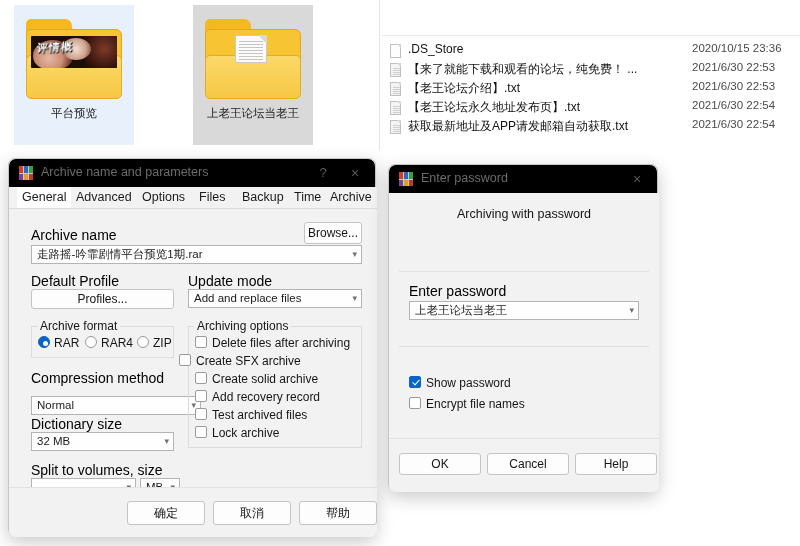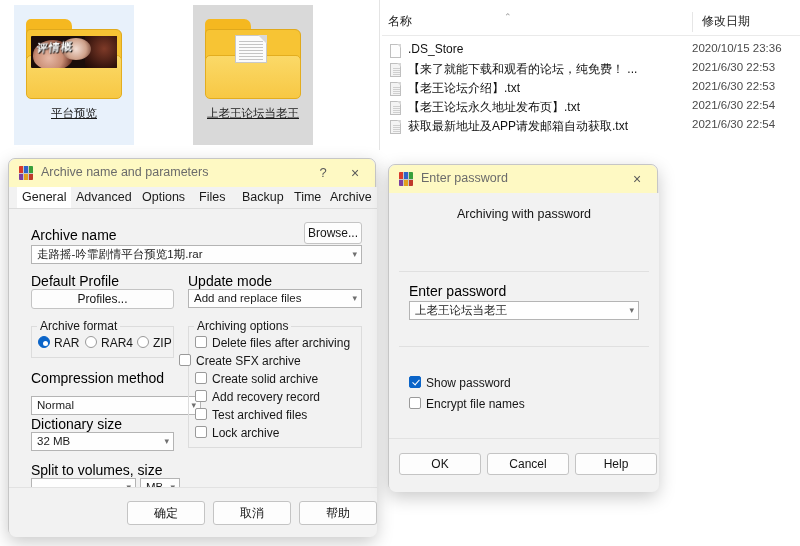--- a/index.html
+++ b/index.html
@@ -68,21 +68,21 @@
     background:#fbfbfb; border:1px solid #c9c9c9;
   }
   .folder .sheet::after {
     content:""; position:absolute; right:-1px; top:-1px;
     border-width:0 9px 9px 0; border-style:solid;
     border-color:transparent #d8d8d8 transparent transparent;
   }
   .folder .sheet .ln {
     position:absolute; left:3px; width:24px; height:1px; background:#c4c4c4;
   }
-  .icon-label { margin-top:7px; font-size:11.5px; color:#1a1a1a; text-align:center;text-decoration:underline; }
+  .icon-label { margin-top:7px; font-size:11.5px; color:#1a1a1a; text-align:center; }
 
   
   #pane-divider { position:absolute; left:379px; top:0; width:1px; height:150px; background:#e4e4e4; }
 
   
   #file-list { position:absolute; left:382px; top:0; width:418px; height:148px; background:#fff; }
   #fl-header { position:absolute; left:0; top:12px; width:418px; height:24px; }
   #fl-header .col {
     position:absolute; top:0; font-size:12px; color:#1b1b1b;
     border-left:1px solid #e6e6e6; padding-left:9px; height:20px; line-height:18px;
@@ -107,21 +107,21 @@
   .fl-name { position:absolute; left:26px; top:0; font-size:12px; color:#111;
              white-space:nowrap; overflow:hidden; max-width:282px; }
   .fl-date { position:absolute; left:310px; top:0; font-size:11.5px; color:#4a4a4a; white-space:nowrap; }
 
   
   #rar-dialog {
     position:absolute; left:8px; top:158px; width:368px; height:378px;
     background:#f2f2f2; border:1px solid #c6c6c6; border-radius:7px;
     box-shadow:0 6px 18px rgba(0,0,0,0.22);
   }
-  .titlebar { position:relative; height:28px; border-radius:7px 7px 0 0; background:#fef9c3;text-decoration:underline; }
+  .titlebar { position:relative; height:28px; border-radius:7px 7px 0 0; background:#000000;text-decoration:underline; }
   .rar-icon {
     position:absolute; left:10px; top:7px; width:14px; height:14px;
     background:#c8c8c8; border-radius:1px; overflow:hidden;
   }
   .rar-icon i { position:absolute; display:block; }
   .rar-icon i:nth-child(1){ left:0;  top:0; width:4px; height:7px; background:#d93b2a; }
   .rar-icon i:nth-child(2){ left:5px; top:0; width:4px; height:7px; background:#2f63c7; }
   .rar-icon i:nth-child(3){ left:10px;top:0; width:4px; height:7px; background:#38a03b; }
   .rar-icon i:nth-child(4){ left:0;  top:8px;width:4px; height:6px; background:#7b3fa0; }
   .rar-icon i:nth-child(5){ left:5px; top:8px;width:4px; height:6px; background:#e2a11c; }
@@ -235,26 +235,20 @@
       </div>
       <div class="front"></div>
     </div>
     <div class="icon-label">上老王论坛当老王</div>
   </div>
 
 </div>
 <div id="pane-divider"></div>
 
 <div id="file-list">
-  <div id="fl-header">
-    <div class="col first" id="col-name">名称</div>
-    <div id="sort-caret">⌃</div>
-    <div class="col" id="col-date">修改日期</div>
-
-  </div>
   <div id="fl-header-rule"></div>
 
   <div class="fl-row" style="top:42px">
     <div class="fl-icon">
         <div class="fold"></div>
       </div>
     <div class="fl-name">.DS_Store</div>
     <div class="fl-date">2020/10/15 23:36</div>
 
   </div>

